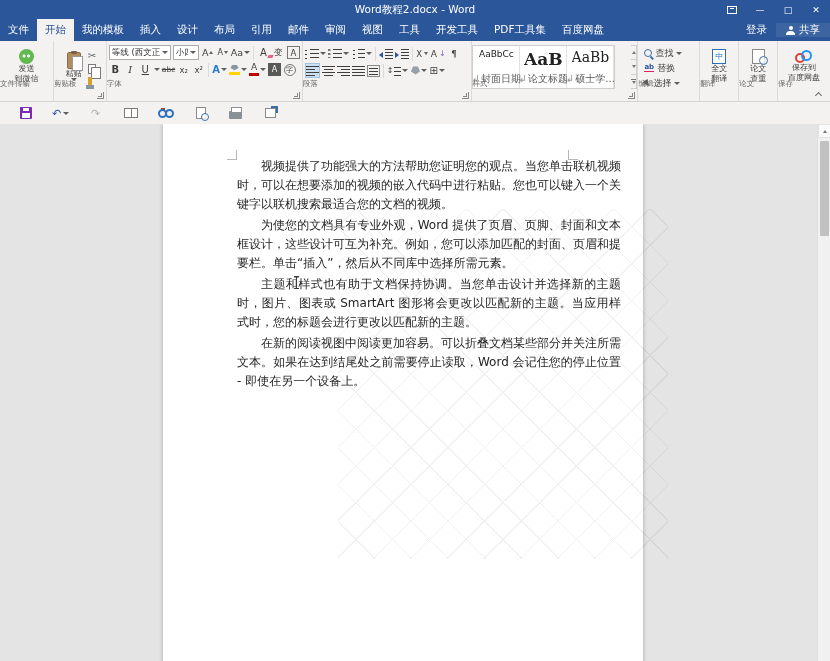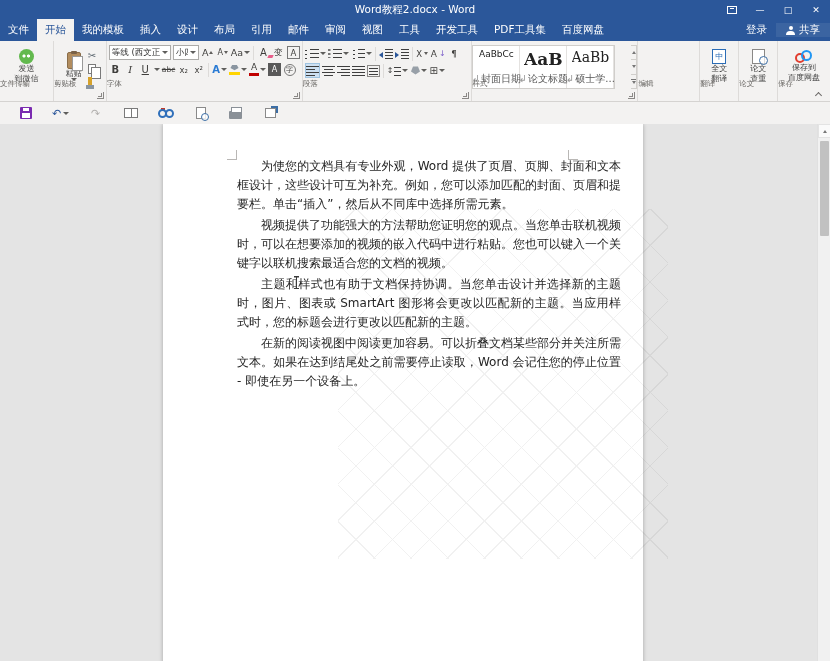--- a/index.html
+++ b/index.html
@@ -388,20 +388,36 @@
         <span class="gsb">
             <span class="tri-more"></span>
           </span>
       </div>
     </div>
     <div class="group-label">样式</div>
     <span class="launcher"></span>
   </div>
 
   <div class="group" style="width:62px;padding-left:6px">
+    <div class="gc-col" style="padding-top:2px;gap:1px">
+      <div class="edit-row">
+        <span class="ic-find"></span>
+        <span>查找</span>
+        <span class="car"></span>
+      </div>
+      <div class="edit-row">
+        <span class="ic-repl">ab</span>
+        <span>替换</span>
+      </div>
+      <div class="edit-row">
+        <span class="ic-sel"></span>
+        <span>选择</span>
+        <span class="car"></span>
+      </div>
+    </div>
     <div class="group-label">编辑</div>
   </div>
 
   <div class="group" style="width:39px">
     <div class="gc">
       <div class="bigbtn">
         <span class="ic-trans">
             <span>中</span>
           </span>
         <span class="lbl">全文</span>
@@ -462,22 +478,22 @@
   <span class="qbtn">
       <span class="ic-shr"></span>
     </span>
 </div>
 
 <div class="docarea">
   <div class="page">
     <span class="cmark l"></span>
     <span class="cmark r"></span>
     <div class="watermark"></div>
+    <p>视频提供了功能强大的方法帮助您证明您的观点。当您单击联机视频时，可以在想要添加的视频的嵌入代码中进行粘贴。您也可以键入一个关键字以联机搜索最适合您的文档的视频。</p>
     <p>为使您的文档具有专业外观，Word 提供了页眉、页脚、封面和文本框设计，这些设计可互为补充。例如，您可以添加匹配的封面、页眉和提要栏。单击“插入”，然后从不同库中选择所需元素。</p>
-    <p>视频提供了功能强大的方法帮助您证明您的观点。当您单击联机视频时，可以在想要添加的视频的嵌入代码中进行粘贴。您也可以键入一个关键字以联机搜索最适合您的文档的视频。</p>
     <p>主题和样式也有助于文档保持协调。当您单击设计并选择新的主题时，图片、图表或 SmartArt 图形将会更改以匹配新的主题。当应用样式时，您的标题会进行更改以匹配新的主题。</p>
     <p>在新的阅读视图中阅读更加容易。可以折叠文档某些部分并关注所需文本。如果在达到结尾处之前需要停止读取，Word 会记住您的停止位置 - 即使在另一个设备上。</p>
   </div>
 
   <div class="vscroll">
     <span class="sc-btn">
         <span class="tri-up"></span>
       </span>
     <span class="sc-thumb"></span>
   </div>

